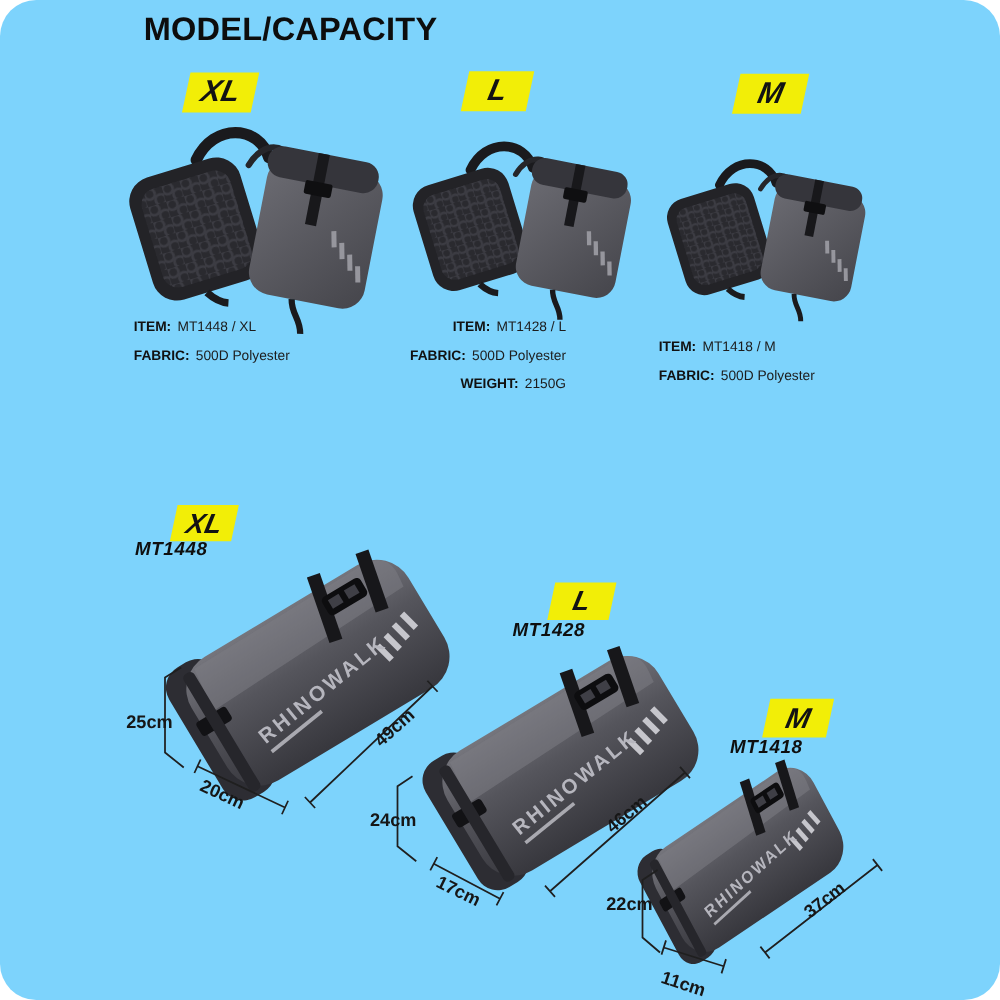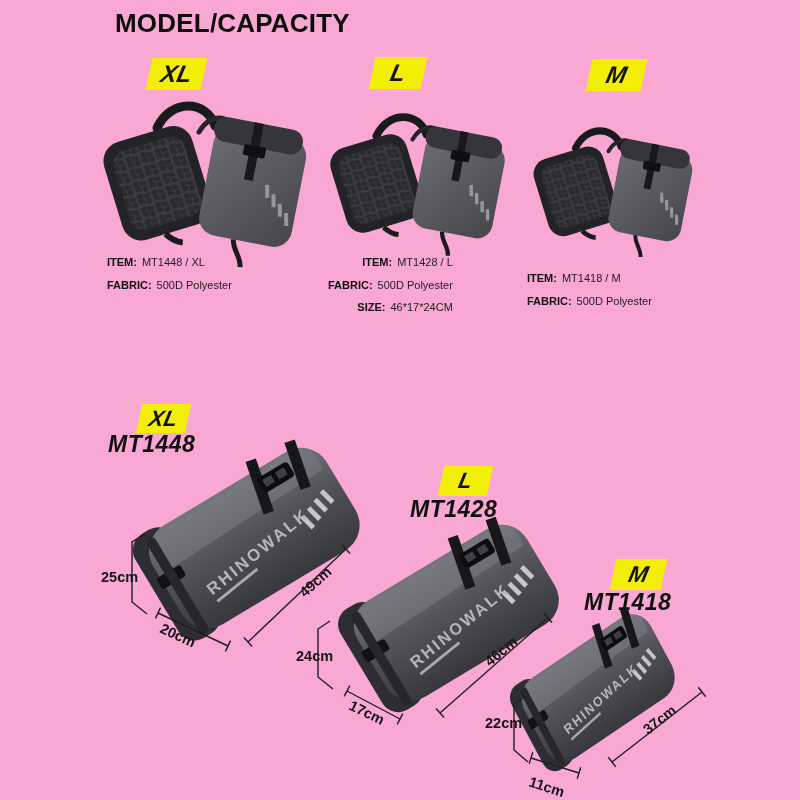--- a/index.html
+++ b/index.html
@@ -1,24 +1,24 @@
 <!DOCTYPE html>
 <html><head>
 <meta charset="utf-8">
 <style>
   html,body{margin:0;padding:0;background:#ffffff;}
-  .canvas{position:relative;width:800px;height:800px;background:#f9a8d4;overflow:hidden;
-          font-family:"Liberation Sans",sans-serif;color:#141414;}
+  .canvas{position:relative;width:800px;height:800px;background:#7dd3fc;overflow:hidden;
+          font-family:"Liberation Sans",sans-serif;color:#141414;border-radius:29px;}
   .title{position:absolute;left:115px;top:8px;margin:0;font-size:26px;font-weight:800;
          color:#0d0d0d;letter-spacing:0.2px;}
   .badge{position:absolute;background:#F2EE07;color:#131313;display:flex;align-items:center;
          justify-content:center;font-weight:800;font-style:italic;transform:skewX(-12deg);}
   .specs{position:absolute;font-size:11px;line-height:22.5px;white-space:nowrap;color:#1c1c1c;}
   .spec-row .sl{font-weight:800;color:#111;margin-right:5px;}
-  .model{position:absolute;font-weight:800;font-style:italic;font-size:23px;color:#0f0f0f;
+  .model{position:absolute;font-weight:800;font-style:italic;font-size:15px;color:#0f0f0f;
          letter-spacing:0.5px;}
   .photo,.bagimg,.dims{position:absolute;overflow:visible;}
   symbol{overflow:visible;}
   .dims path,.dims polyline{fill:none;stroke:#1f1f1f;stroke-width:1.4px;}
   .dim-label{font-weight:700;font-size:14.5px;fill:#161616;font-family:"Liberation Sans",sans-serif;}
   .bag-brand{font-weight:700;font-size:17px;fill:#b6b6be;letter-spacing:2.5px;
              font-family:"Liberation Sans",sans-serif;}
 </style>
 </head>
 <body>
@@ -113,21 +113,21 @@
     </svg>
 
   <div class="specs" style="left:107px;top:251px;">
     <div class="spec-row"><span class="sl">ITEM:</span><span class="sv">MT1448 / XL</span></div>
     <div class="spec-row"><span class="sl">FABRIC:</span><span class="sv">500D Polyester</span></div>
   </div>
 
   <div class="specs" style="left:328px;top:251px;text-align:right;">
     <div class="spec-row"><span class="sl">ITEM:</span><span class="sv">MT1428 / L</span></div>
     <div class="spec-row"><span class="sl">FABRIC:</span><span class="sv">500D Polyester</span></div>
-    <div class="spec-row"><span class="sl">SIZE:</span><span class="sv">46*17*24CM</span></div>
+    <div class="spec-row"><span class="sl">WEIGHT:</span><span class="sv">2150G</span></div>
   </div>
 
   <div class="specs" style="left:527px;top:251px;margin-top:16px;">
     <div class="spec-row"><span class="sl">ITEM:</span><span class="sv">MT1418 / M</span></div>
     <div class="spec-row"><span class="sl">FABRIC:</span><span class="sv">500D Polyester</span></div>
   </div>
 
   <div class="badge" style="left:139px;top:404px;width:49px;height:29px;font-size:22px;">
       <span>XL</span>
     </div>

